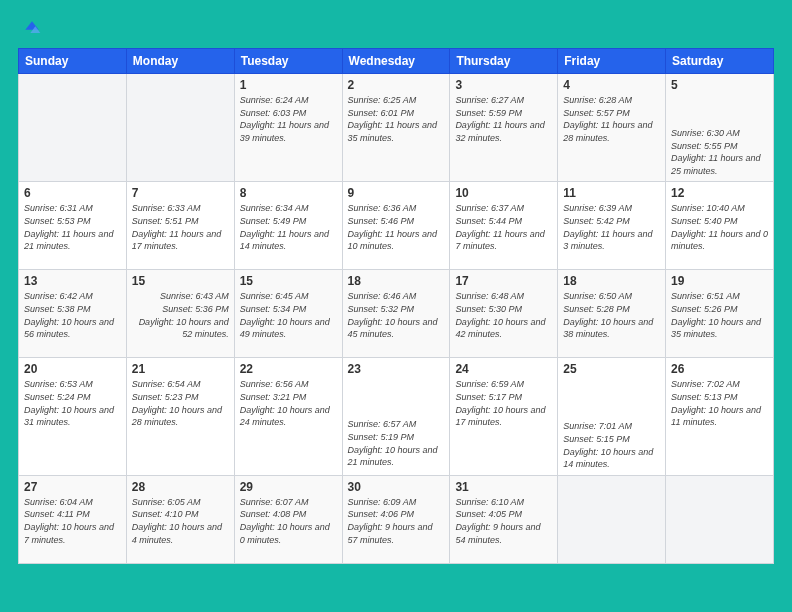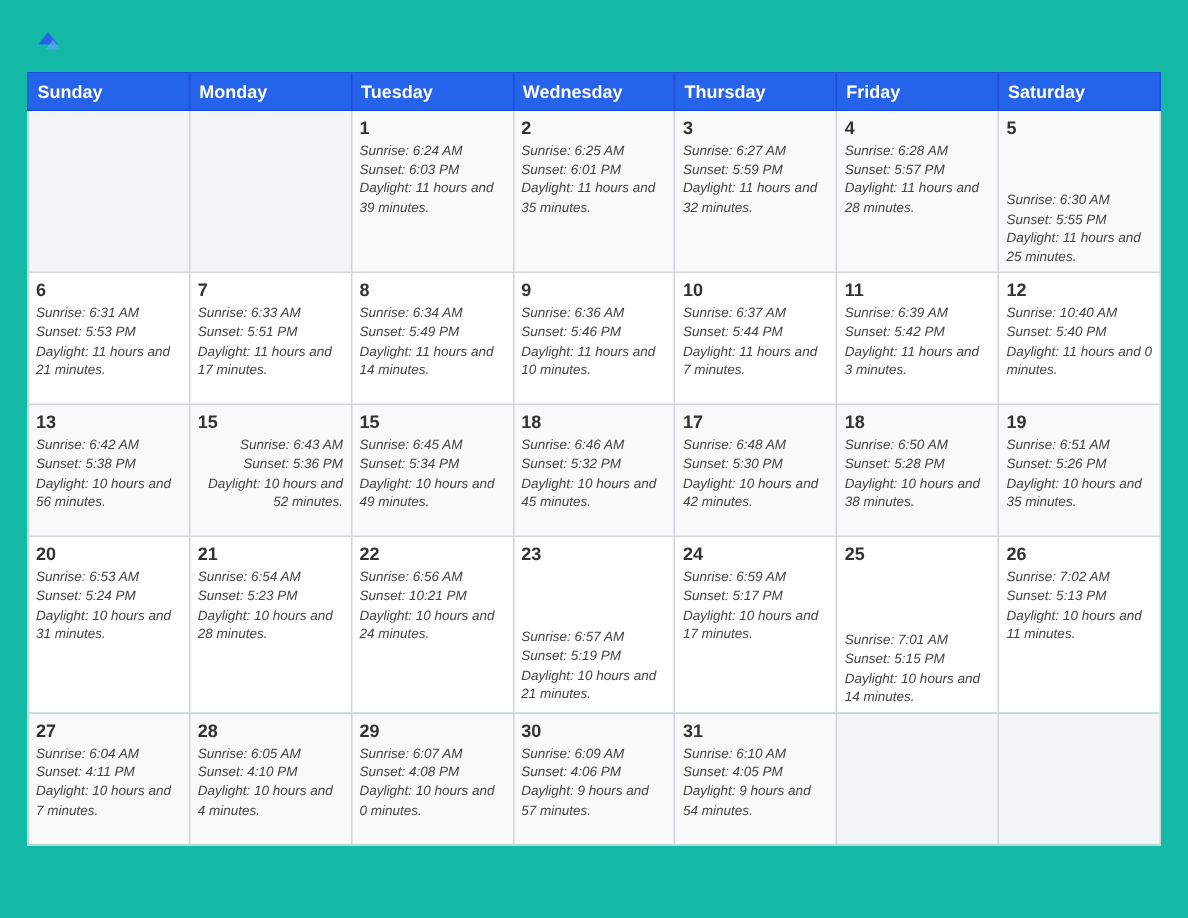--- a/index.html
+++ b/index.html
@@ -269,21 +269,21 @@
           </td>
           <td>
             <span class="day-num">21</span>
             <div class="day-info" style="white-space: pre-line;">Sunrise: 6:54 AM
 Sunset: 5:23 PM
 Daylight: 10 hours and 28 minutes.</div>
           </td>
           <td>
             <span class="day-num">22</span>
             <div class="day-info" style="white-space: pre-line;">Sunrise: 6:56 AM
-Sunset: 10:21 PM
+Sunset: 3:21 PM
 Daylight: 10 hours and 24 minutes.</div>
           </td>
           <td>
             <span class="day-num">23</span>
             <div class="day-info" style="white-space: pre-line; margin-top: 42px;">Sunrise: 6:57 AM
 Sunset: 5:19 PM
 Daylight: 10 hours and 21 minutes.</div>
           </td>
           <td>
             <span class="day-num">24</span>

